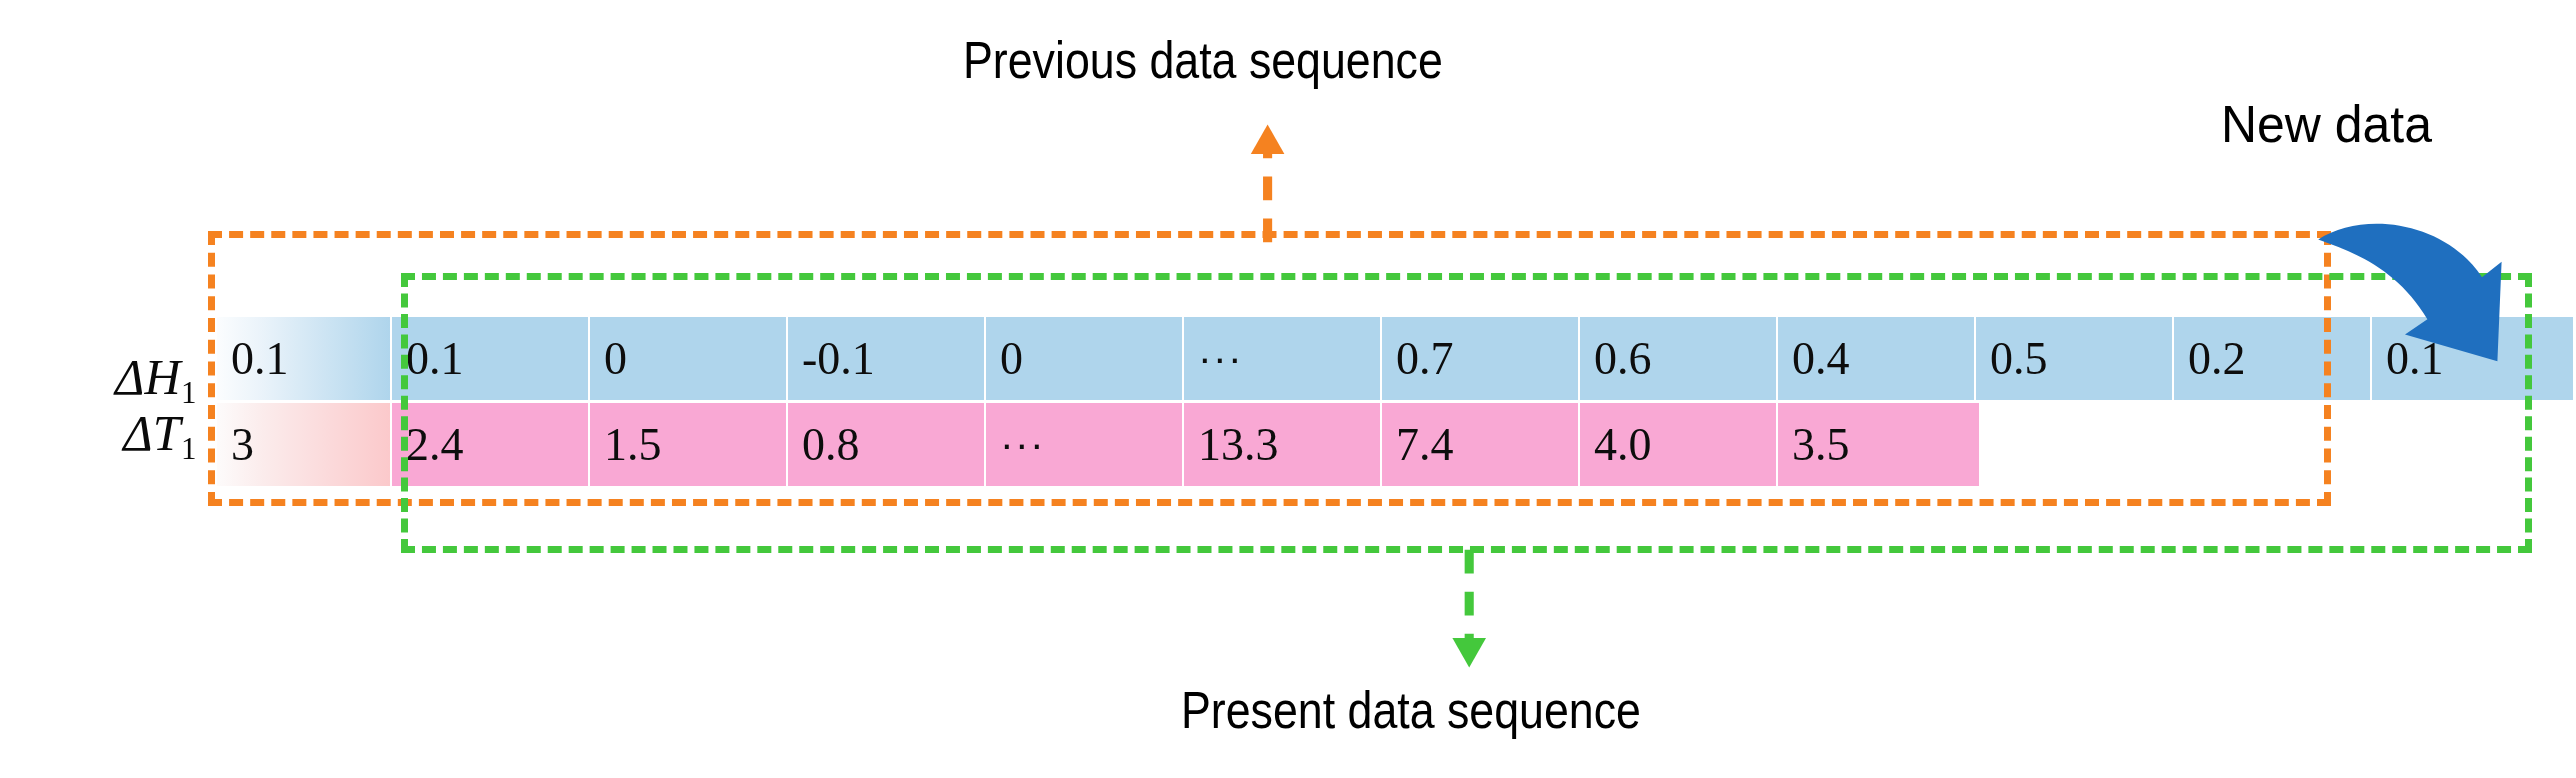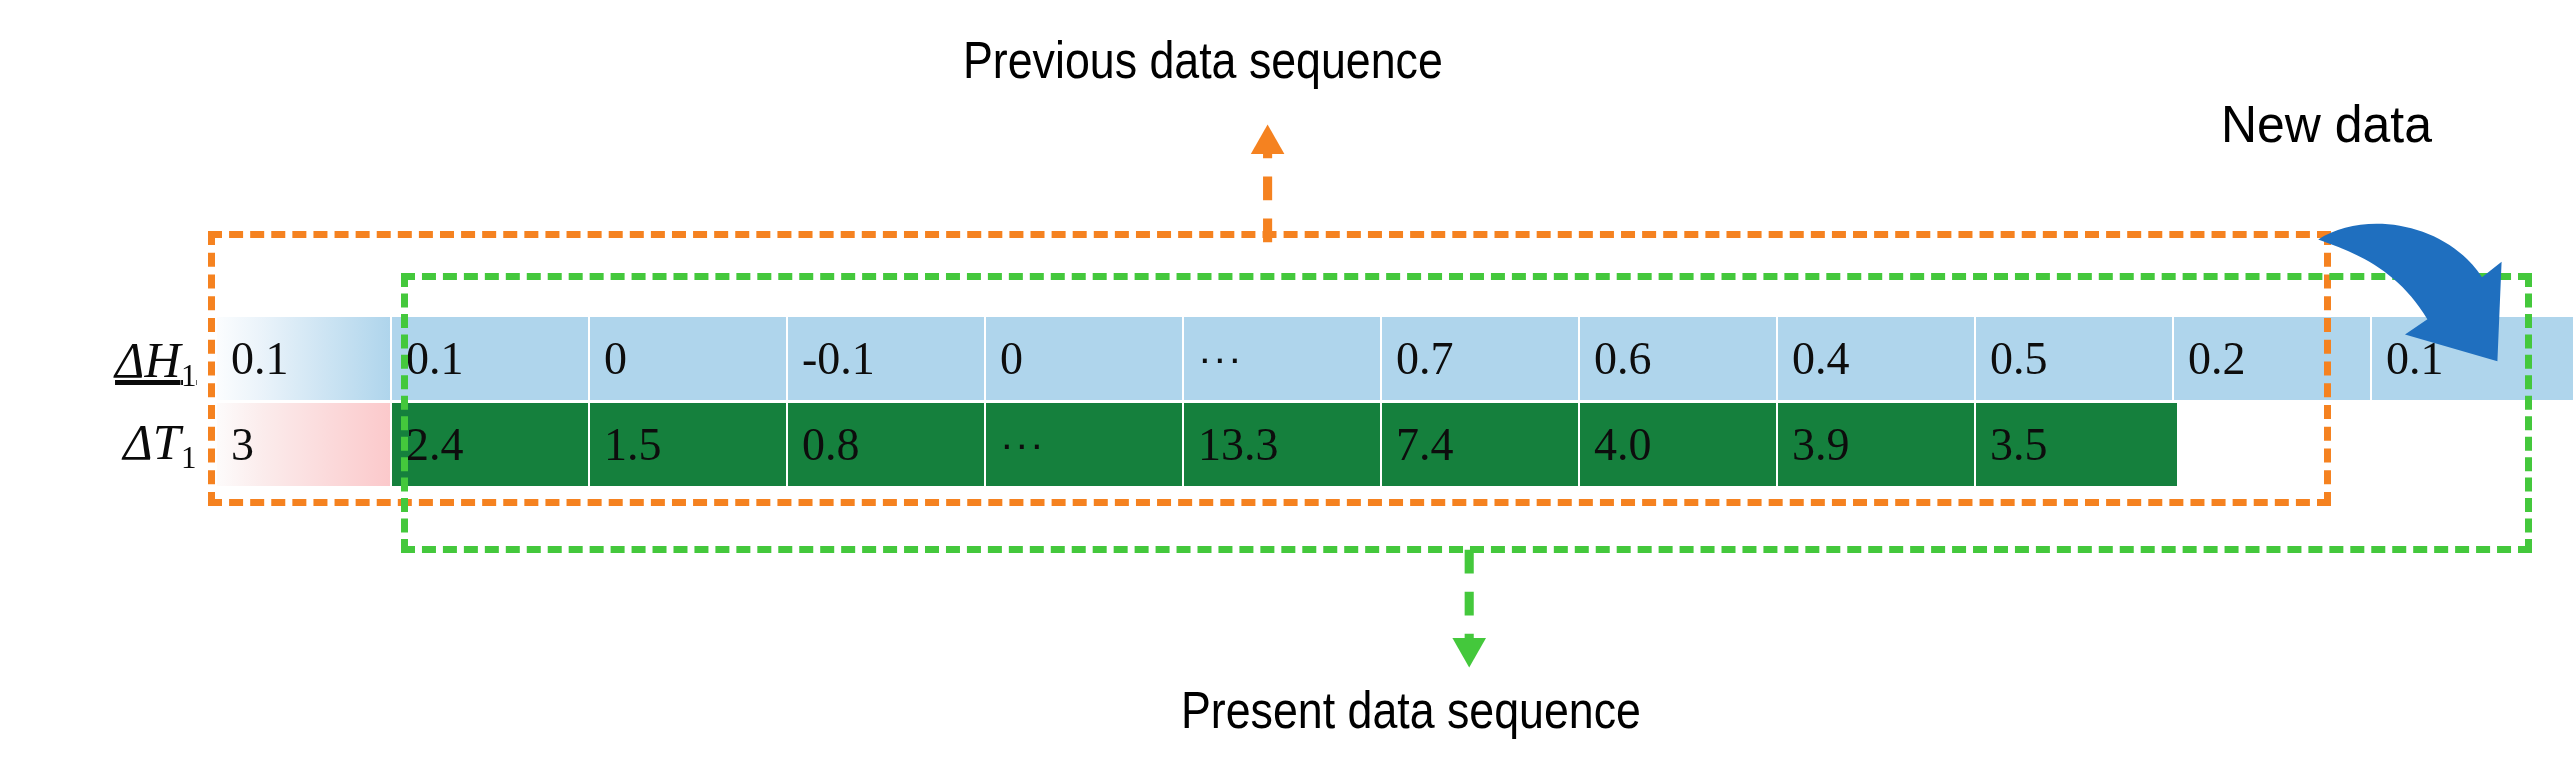--- a/index.html
+++ b/index.html
@@ -67,22 +67,22 @@
     white-space: nowrap;
   }
   .row-label sub {
     font-size: 0.62em;
     font-style: normal;
     vertical-align: baseline;
     position: relative;
     top: 0.30em;
     left: 0.02em;
   }
-  #row-label-h { top: 335px; text-decoration: underline; }
-  #row-label-t { top: 417px; }
+  #row-label-h { top: 352px; }
+  #row-label-t { top: 408px; }
 
   
   #table {
     position: absolute;
     left: 217px;
     top: 317px;
     width: 2311px;
     height: 168px;
   }
   .trow {
@@ -113,21 +113,21 @@
   }
 
   
   .w-first { flex: 0 0 175px; }
   .w-std   { flex: 0 0 198px; }
   .w-dots  { flex: 0 0 198px; }
   .w-new   { flex: 0 0 201px; }
 
   
   #trow-h .cell { background: #afd5ec; }
-  #trow-t .cell { background: #15803d; }
+  #trow-t .cell { background: #f9a8d4; }
   #trow-h .cell.w-first {
     background: linear-gradient(to right, #fbfdfe 0%, #eaf3fa 26%, #afd5ec 100%);
   }
   #trow-t .cell.w-first {
     background: linear-gradient(to right, #fdfbfb 0%, #fbecec 26%, #fbc9cb 100%);
   }
 
   
   .dashbox {
     position: absolute;
@@ -195,21 +195,20 @@
       </div>
     <div class="trow" id="trow-t">
         <div class="cell w-first">3</div>
         <div class="cell w-std">2.4</div>
         <div class="cell w-std">1.5</div>
         <div class="cell w-std">0.8</div>
         <div class="cell w-dots ellipsis">···</div>
         <div class="cell w-std">13.3</div>
         <div class="cell w-std">7.4</div>
         <div class="cell w-std">4.0</div>
-        <div class="cell w-std">3.9</div>
         <div class="cell w-new">3.5</div>
       </div>
   </div>
 
   <div class="dashbox" id="box-previous"></div>
 
   <div class="dashbox" id="box-present"></div>
 
   <svg class="arrow-svg" id="arrow-prev-svg" viewBox="0 0 140 180">
     <line x1="68" y1="176" x2="68" y2="40" stroke="#f58220" stroke-width="13" stroke-dasharray="34 26" stroke-linecap="butt"></line>

